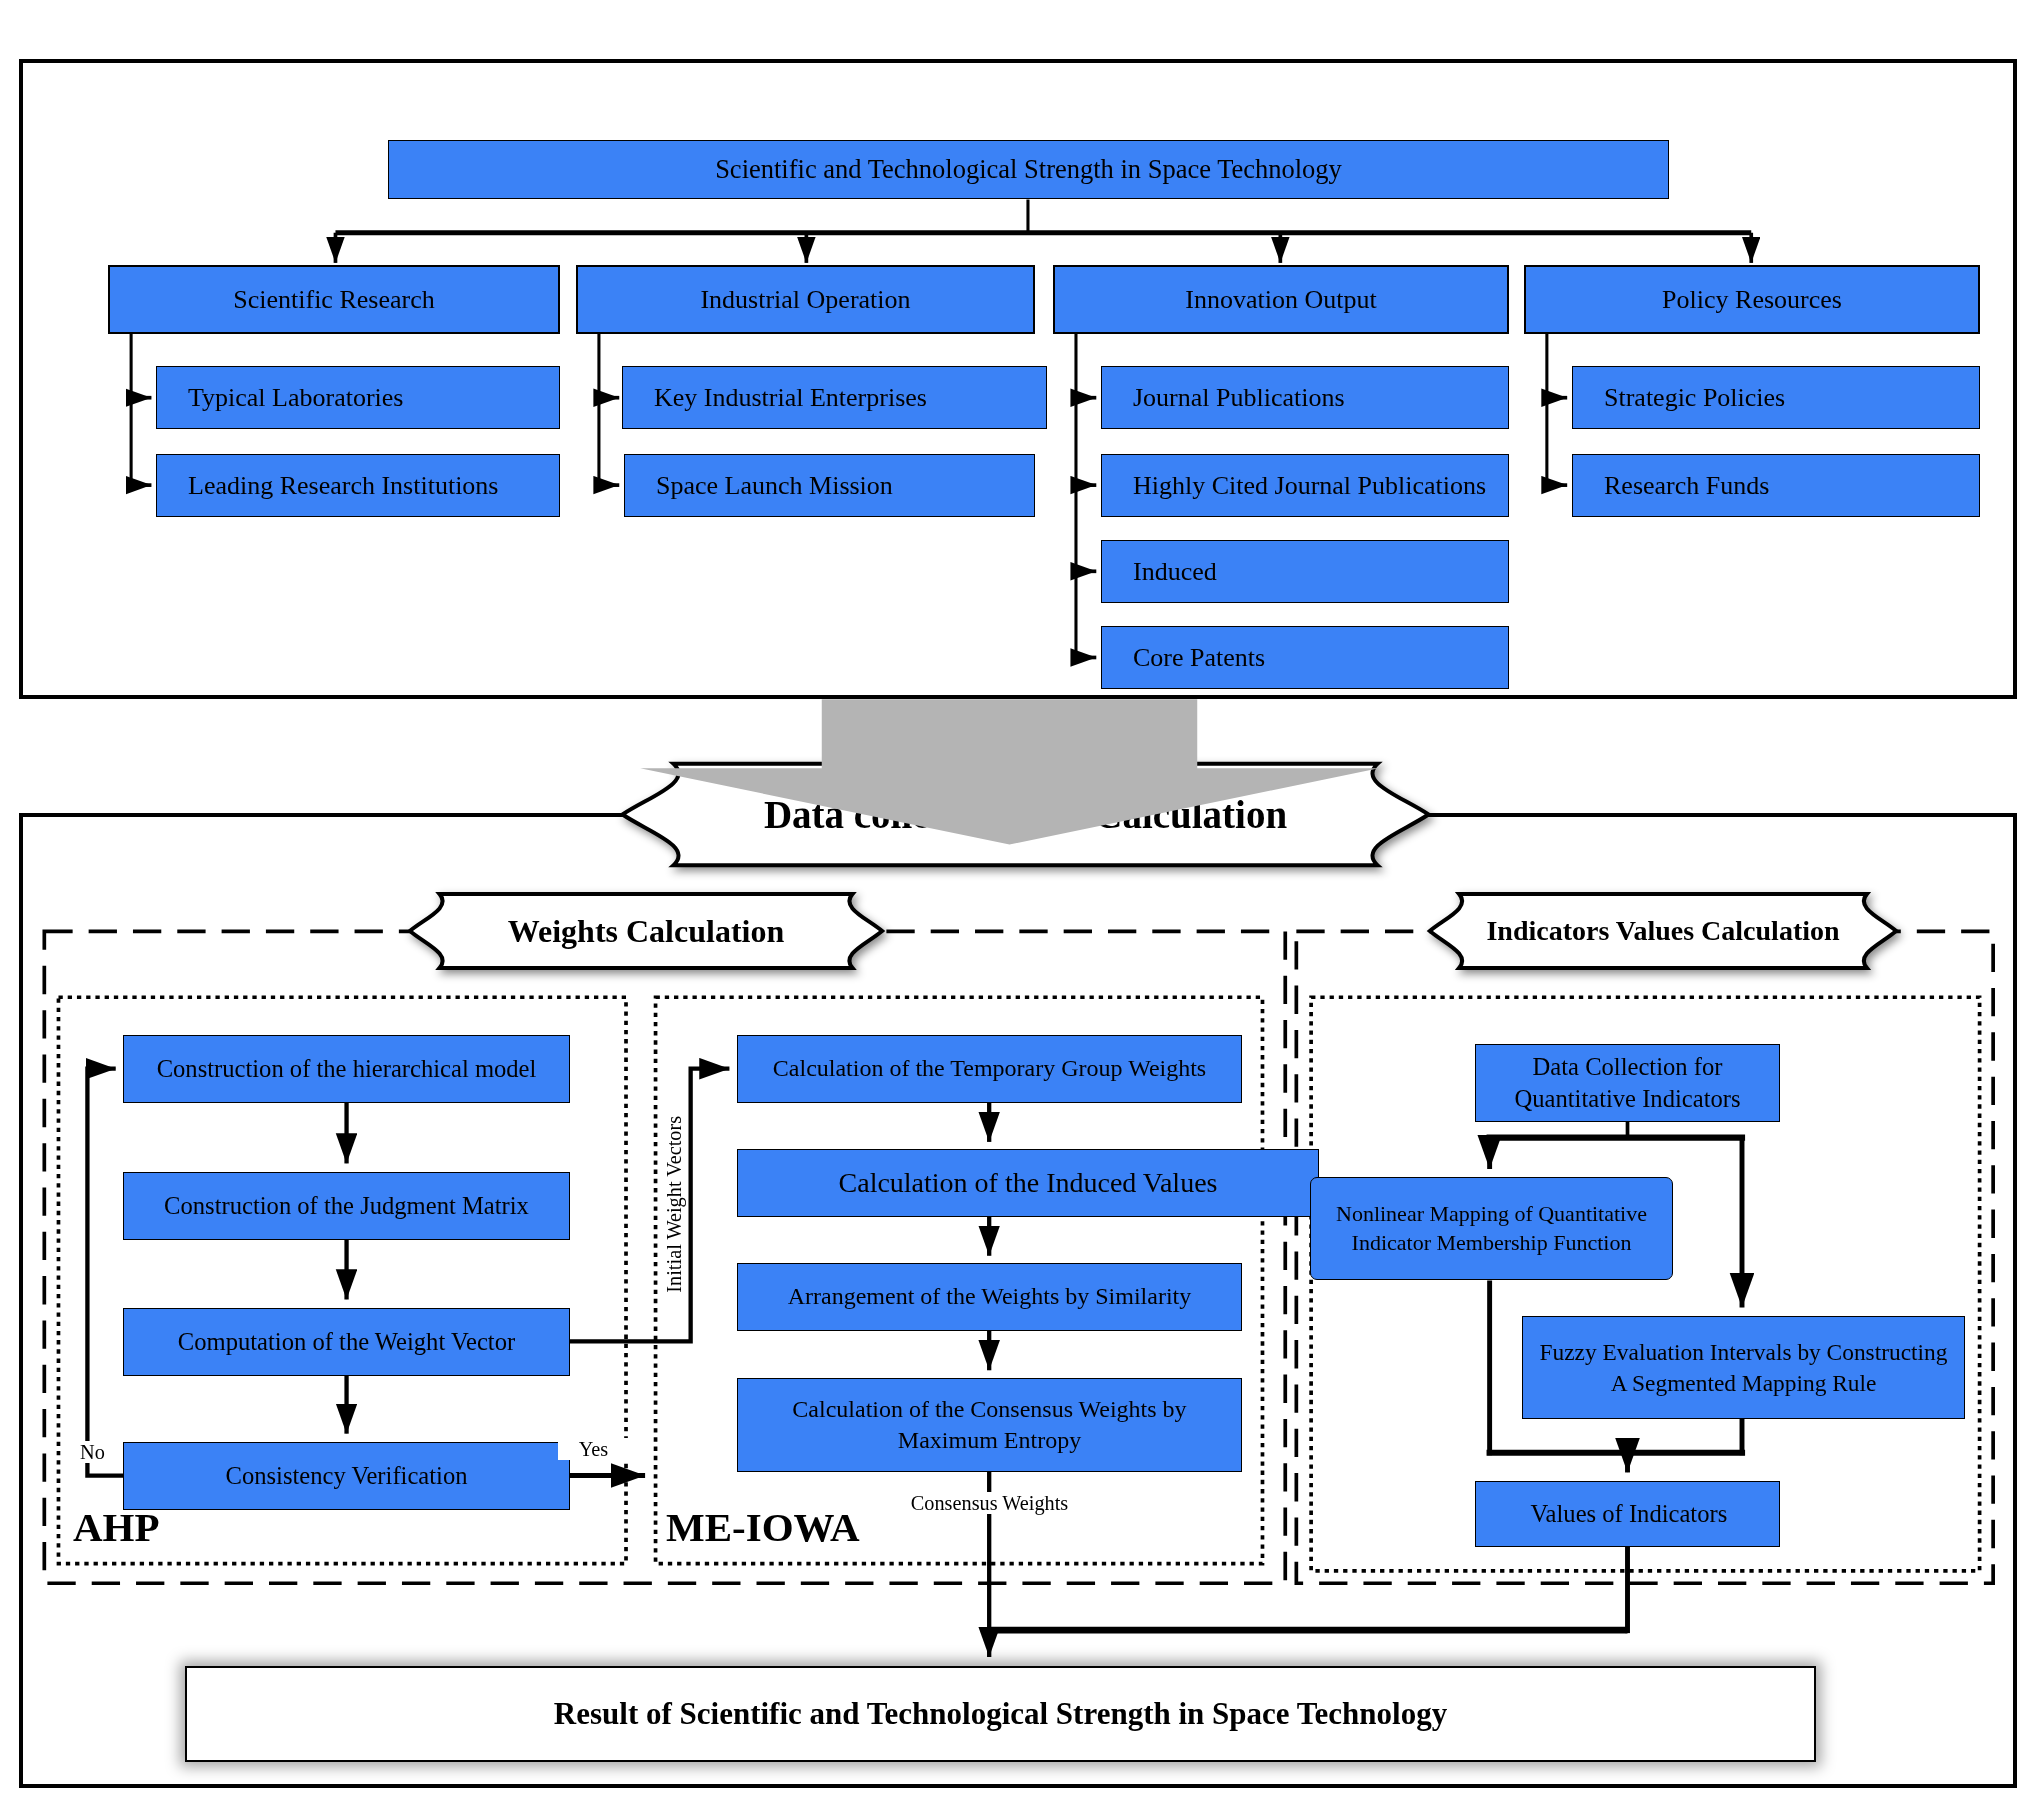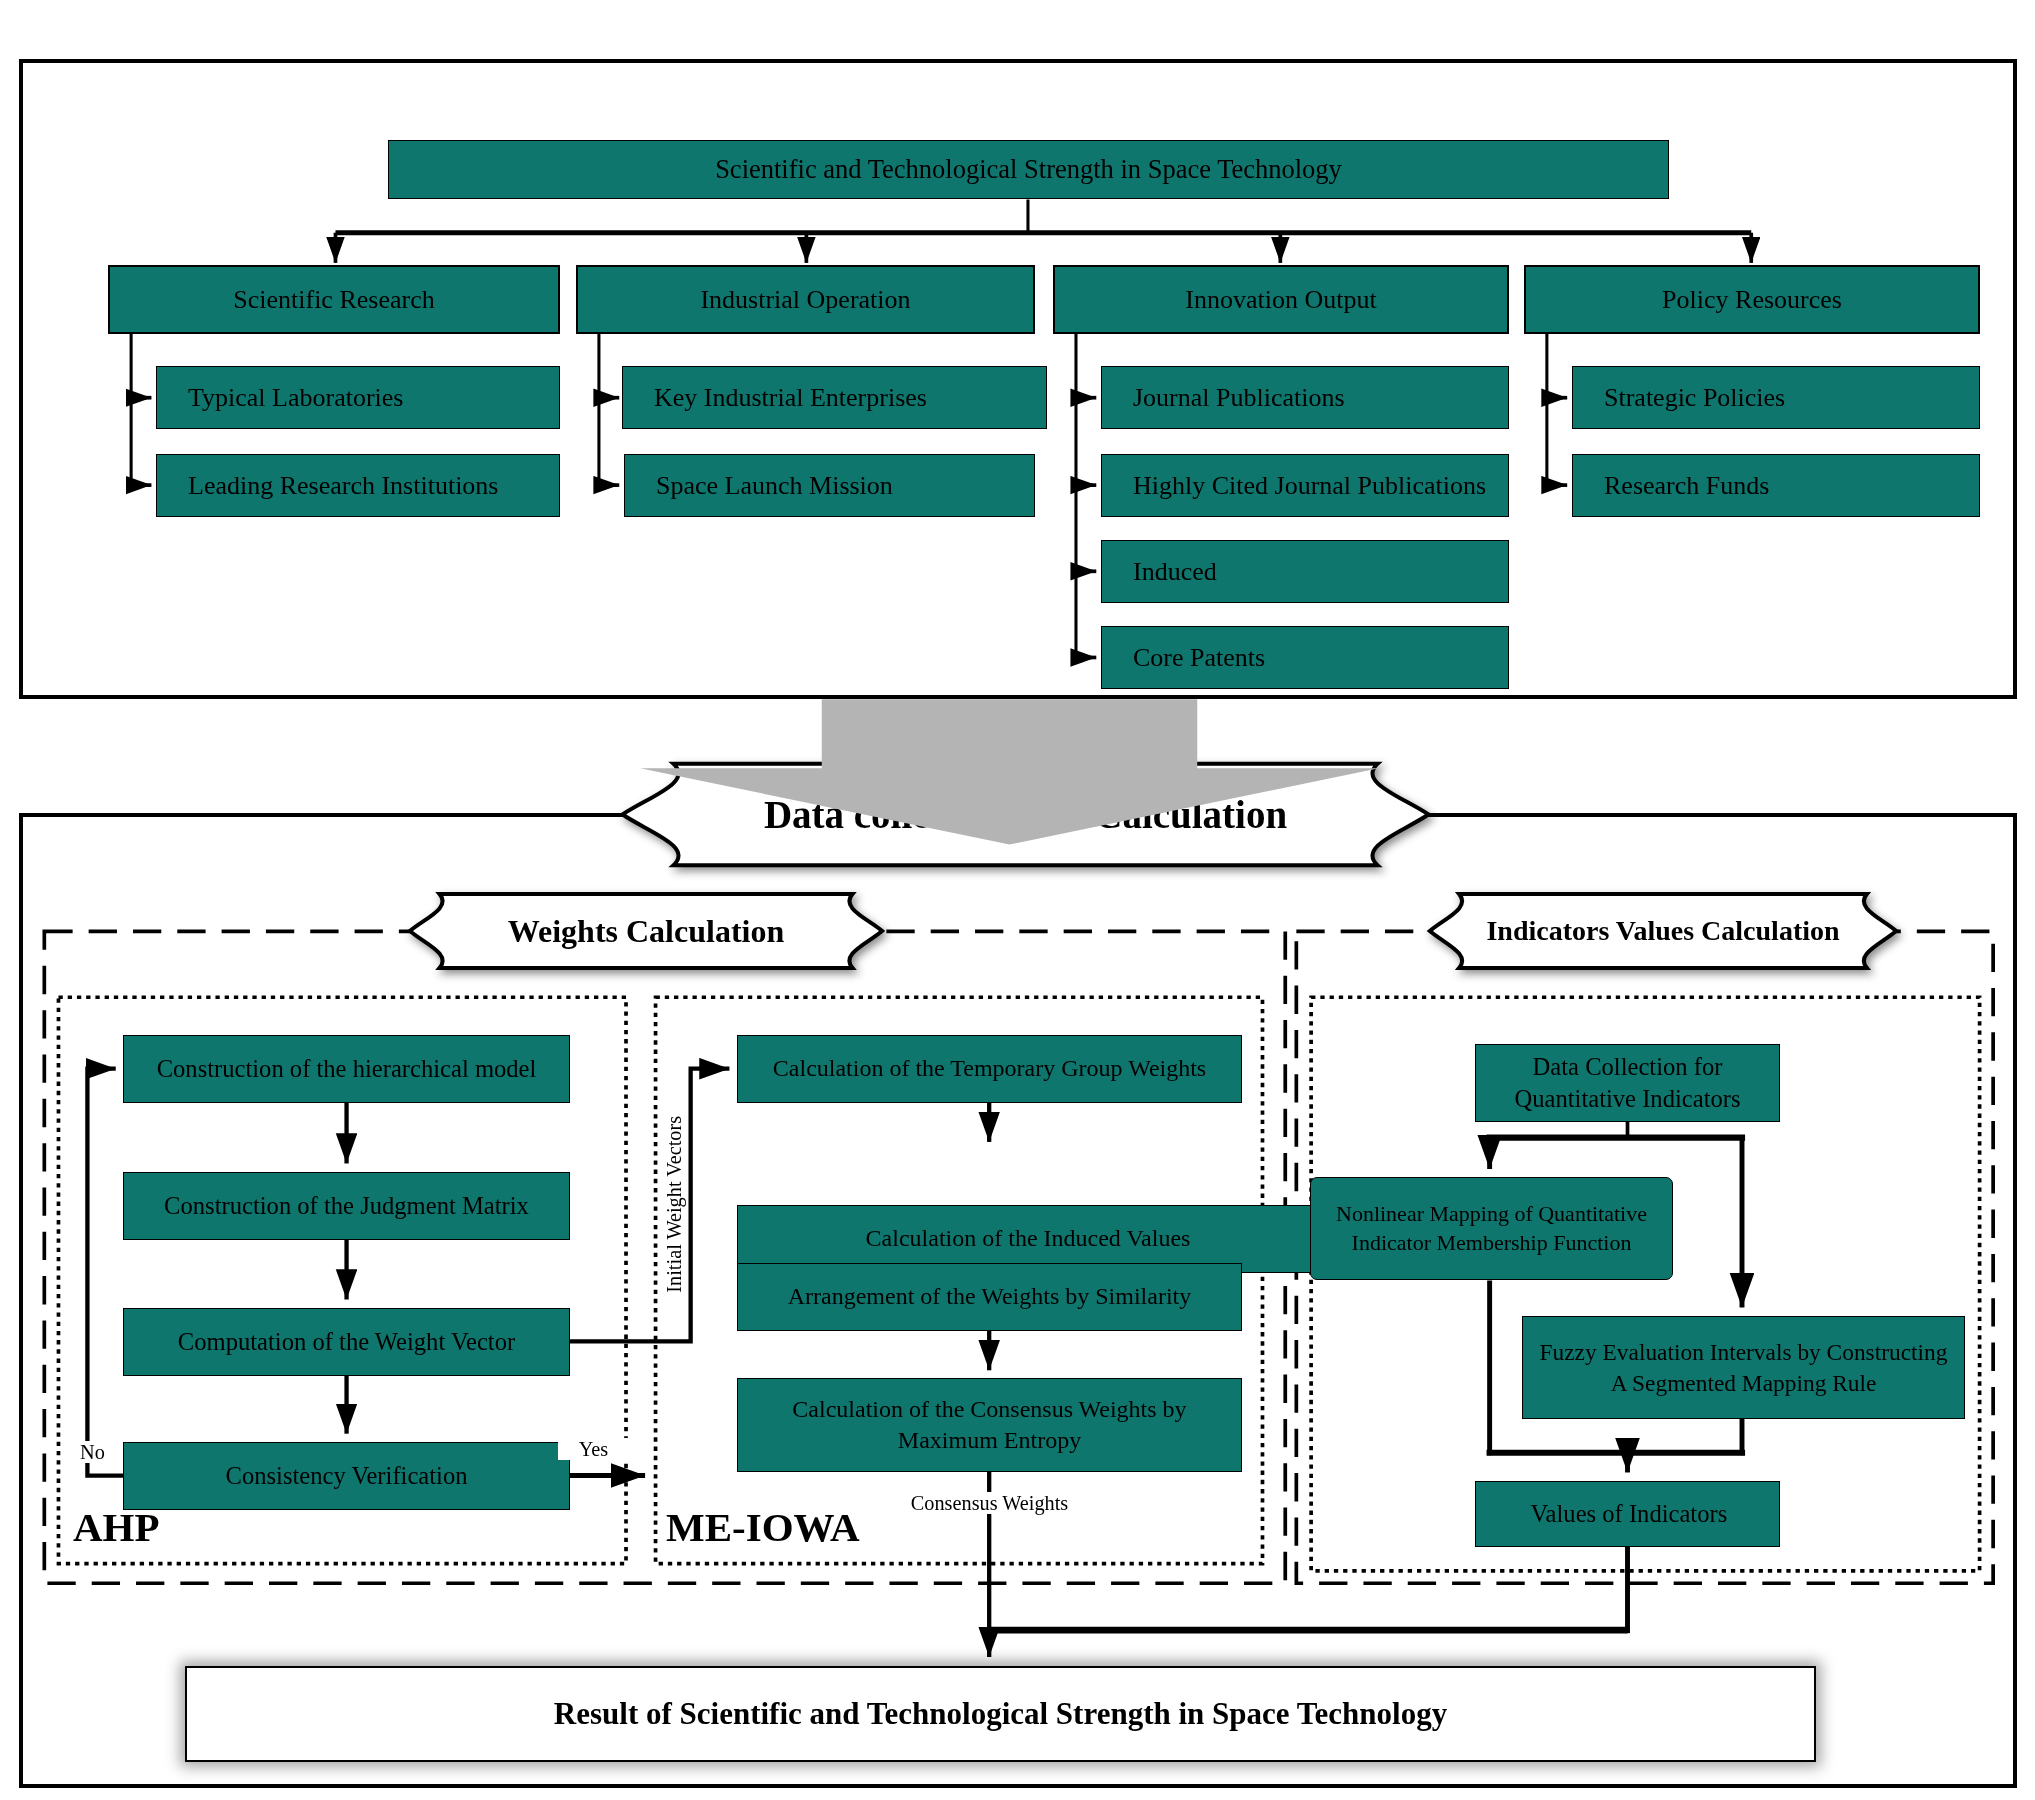--- a/index.html
+++ b/index.html
@@ -4,21 +4,21 @@
 <style>
   html,body{margin:0;padding:0;background:#fff;}
   #canvas{
     position:relative;width:2035px;height:1800px;background:#ffffff;
     font-family:"Liberation Serif","DejaVu Serif",serif;color:#000;overflow:hidden;
   }
   .secborder{position:absolute;border:4.3px solid #000;box-sizing:border-box;background:transparent;z-index:1;}
   svg.layer{position:absolute;left:0;top:0;z-index:1;}
   svg.toplayer{position:absolute;left:0;top:0;z-index:4;pointer-events:none;}
   .box{
-    position:absolute;background:#0f766e;border:1.8px solid #000;box-sizing:border-box;
+    position:absolute;background:#3b82f6;border:1.8px solid #000;box-sizing:border-box;
     display:flex;align-items:center;justify-content:center;text-align:center;
     font-size:24.6px;line-height:1.3;z-index:2;padding:2.5px 6.2px;
   }
   .cat{border-width:2.5px;font-size:26px;}
   .leaf{justify-content:flex-start;text-align:left;padding-left:31px;font-size:26px;}
   .banner{position:absolute;display:flex;align-items:center;justify-content:center;z-index:3;
     filter:drop-shadow(3.1px 4.3px 4.3px rgba(0,0,0,0.45));}
   .banner svg{position:absolute;left:0;top:0;width:100%;height:100%;}
   .banner .btxt{position:relative;font-weight:bold;white-space:nowrap;z-index:1;}
   .lbl{position:absolute;z-index:2;font-size:20.3px;text-align:center;background:#fff;line-height:1.1;}
@@ -140,21 +140,21 @@
   <div class="box" style="left:123px;top:1035px;width:447px;height:68px;">Construction of the hierarchical model</div>
   <div class="box" style="left:123px;top:1172px;width:447px;height:68px;">Construction of the Judgment Matrix</div>
   <div class="box" style="left:123px;top:1308px;width:447px;height:68px;">Computation of the Weight Vector</div>
   <div class="box" style="left:123px;top:1442px;width:447px;height:68px;">Consistency Verification</div>
 
   <div class="lbl" style="left:64px;top:1441px;width:57px;">No</div>
   <div class="lbl" style="left:558px;top:1438px;width:71px;">Yes</div>
   <div class="biglbl" style="left:73px;top:1503px;">AHP</div>
 
   <div class="box" style="left:737px;top:1035px;width:505px;height:68px;font-size:24px;">Calculation of the Temporary Group Weights</div>
-  <div class="box" style="left:737px;top:1205px;width:582px;height:68px;font-size:24px;">Calculation of the Induced Values</div>
+  <div class="box" style="left:737px;top:1149px;width:582px;height:68px;font-size:28px;">Calculation of the Induced Values</div>
   <div class="box" style="left:737px;top:1263px;width:505px;height:68px;font-size:24px;">Arrangement of the Weights by Similarity</div>
   <div class="box" style="left:737px;top:1378px;width:505px;height:94px;font-size:24px;">Calculation of the Consensus Weights by Maximum Entropy</div>
 
   <div class="lbl rot" style="left:534px;top:1192px;width:283px;height:24.6px;">Initial Weight Vectors</div>
   <div class="lbl" style="left:882px;top:1492px;width:215px;">Consensus Weights</div>
   <div class="biglbl" style="left:666px;top:1503px;">ME-IOWA</div>
 
   <div class="box" style="left:1475px;top:1044px;width:305px;height:78px;">Data Collection for Quantitative Indicators</div>
   <div class="box" style="left:1310px;top:1177px;width:363px;height:103px;font-size:22px;border-radius:7px;">Nonlinear Mapping of Quantitative Indicator Membership Function</div>
   <div class="box" style="left:1522px;top:1316px;width:443px;height:103px;font-size:23.4px;">Fuzzy Evaluation Intervals by Constructing A Segmented Mapping Rule</div>

